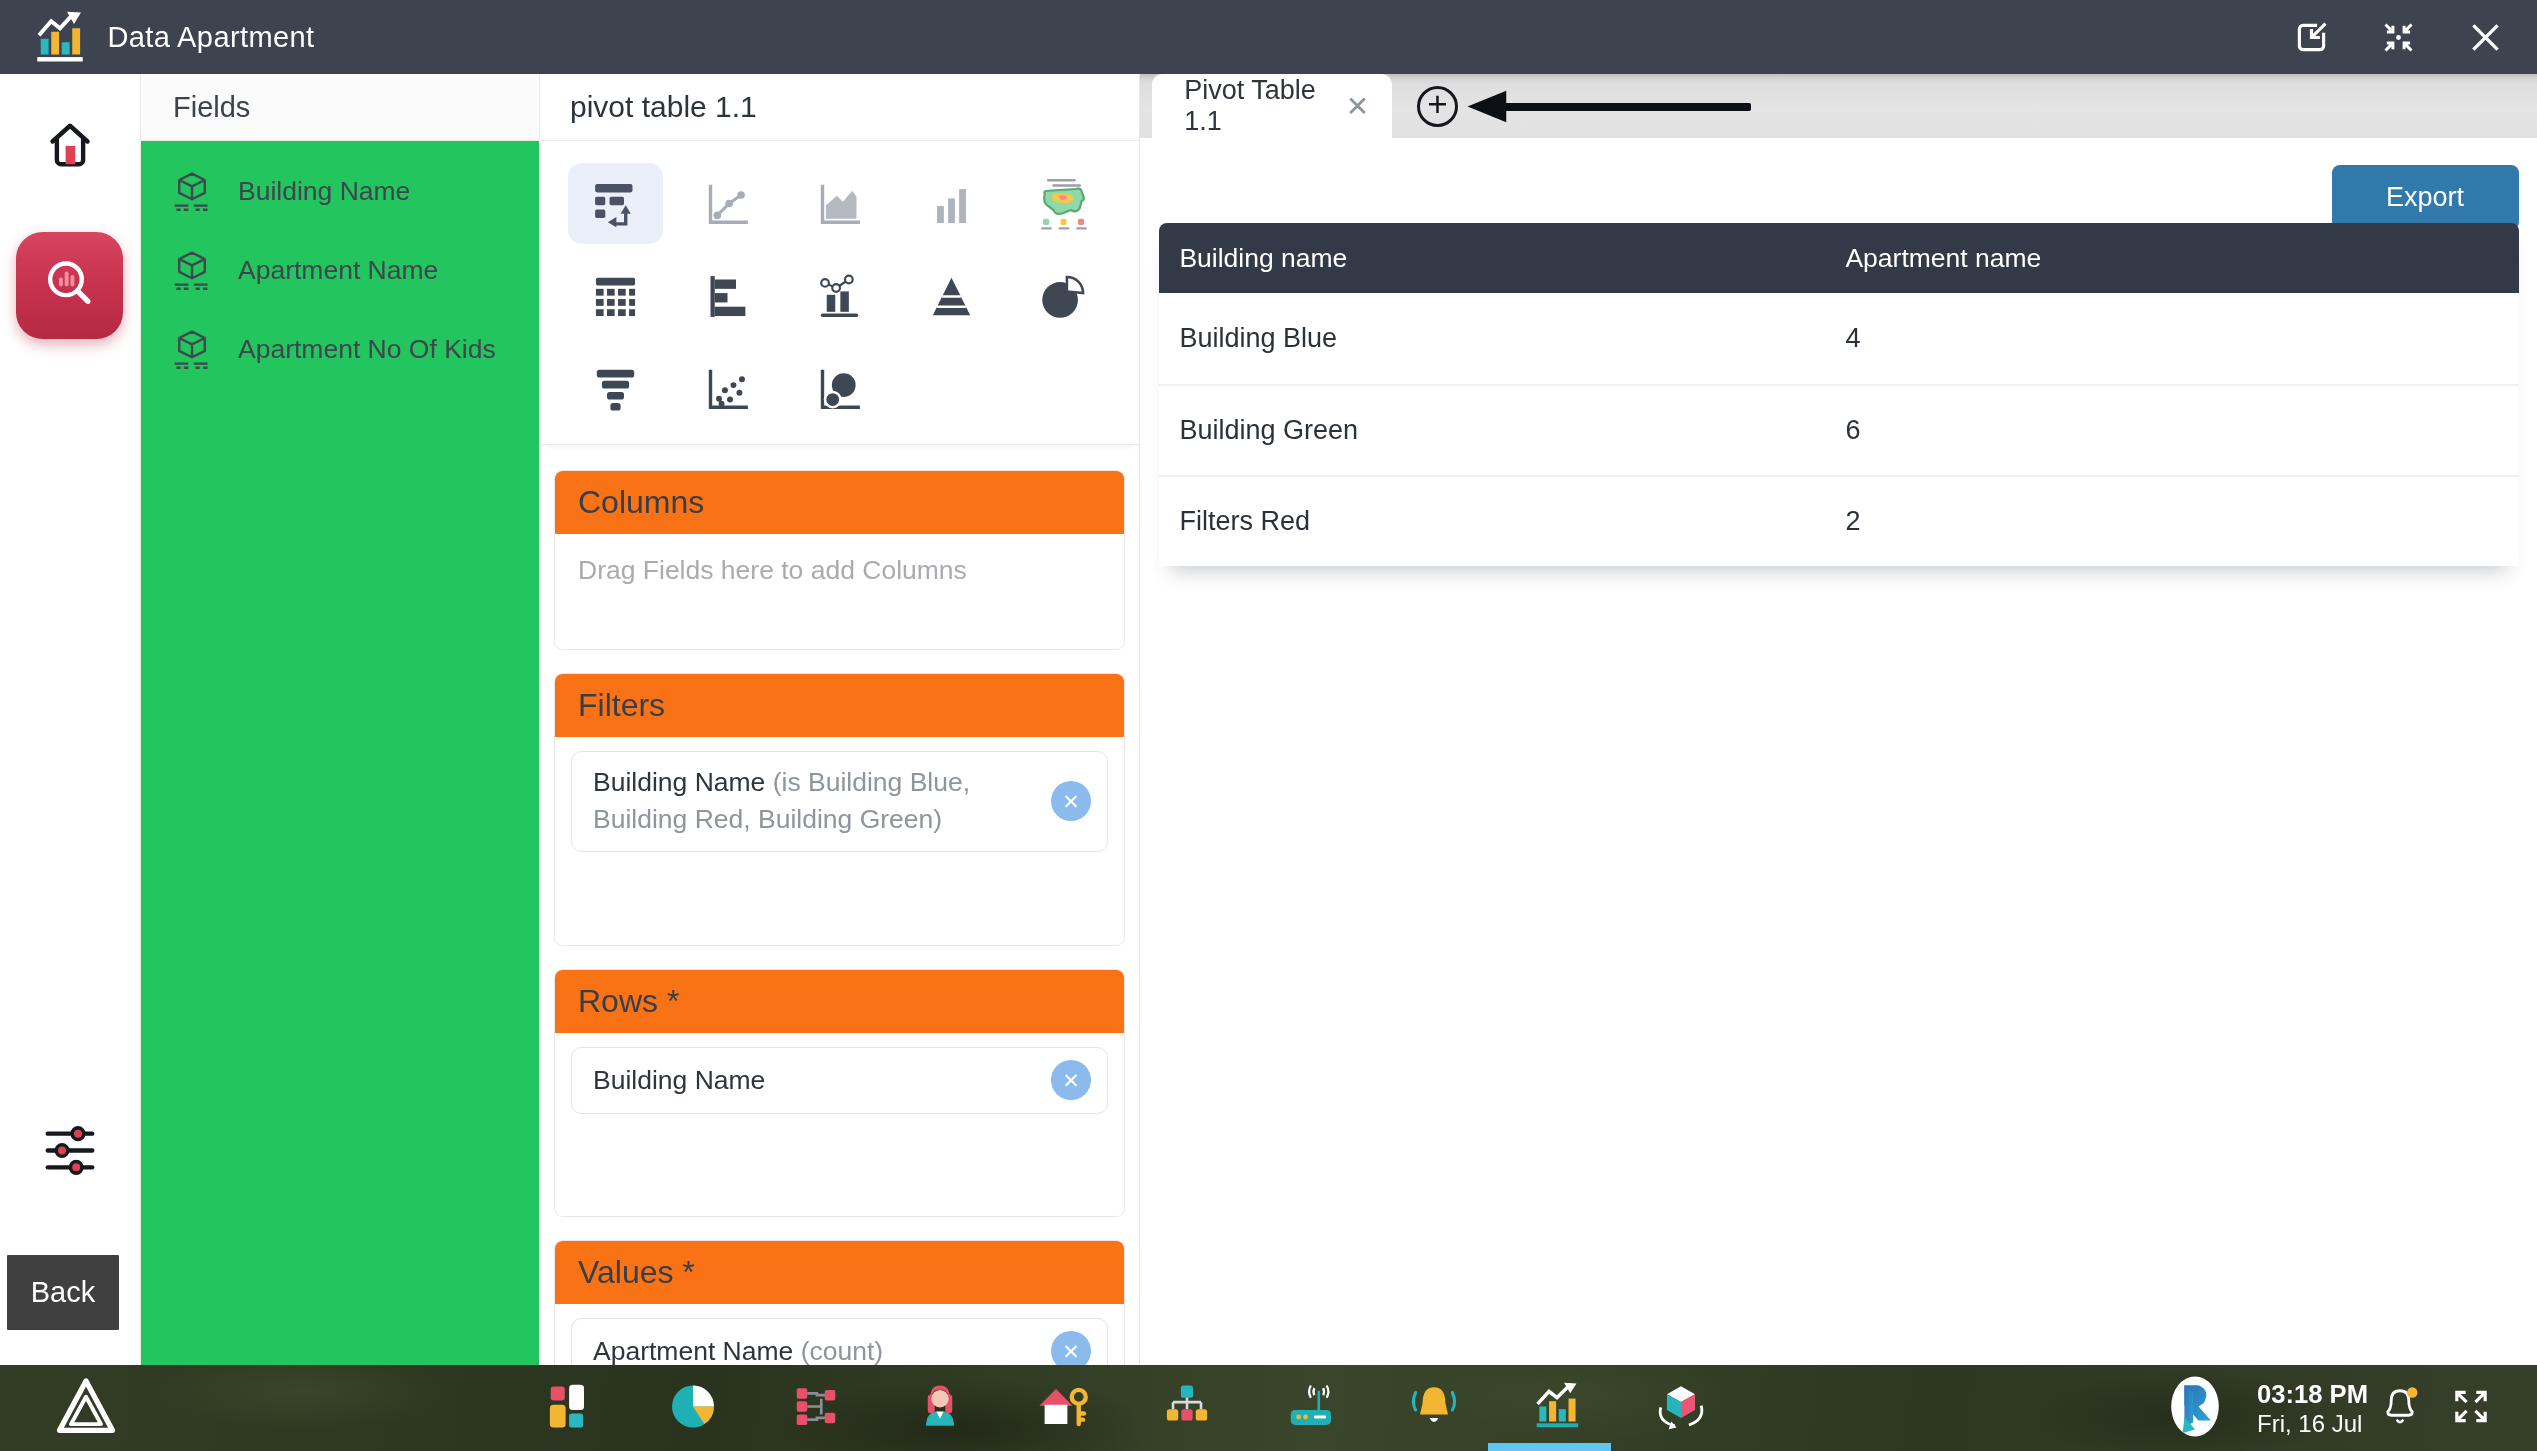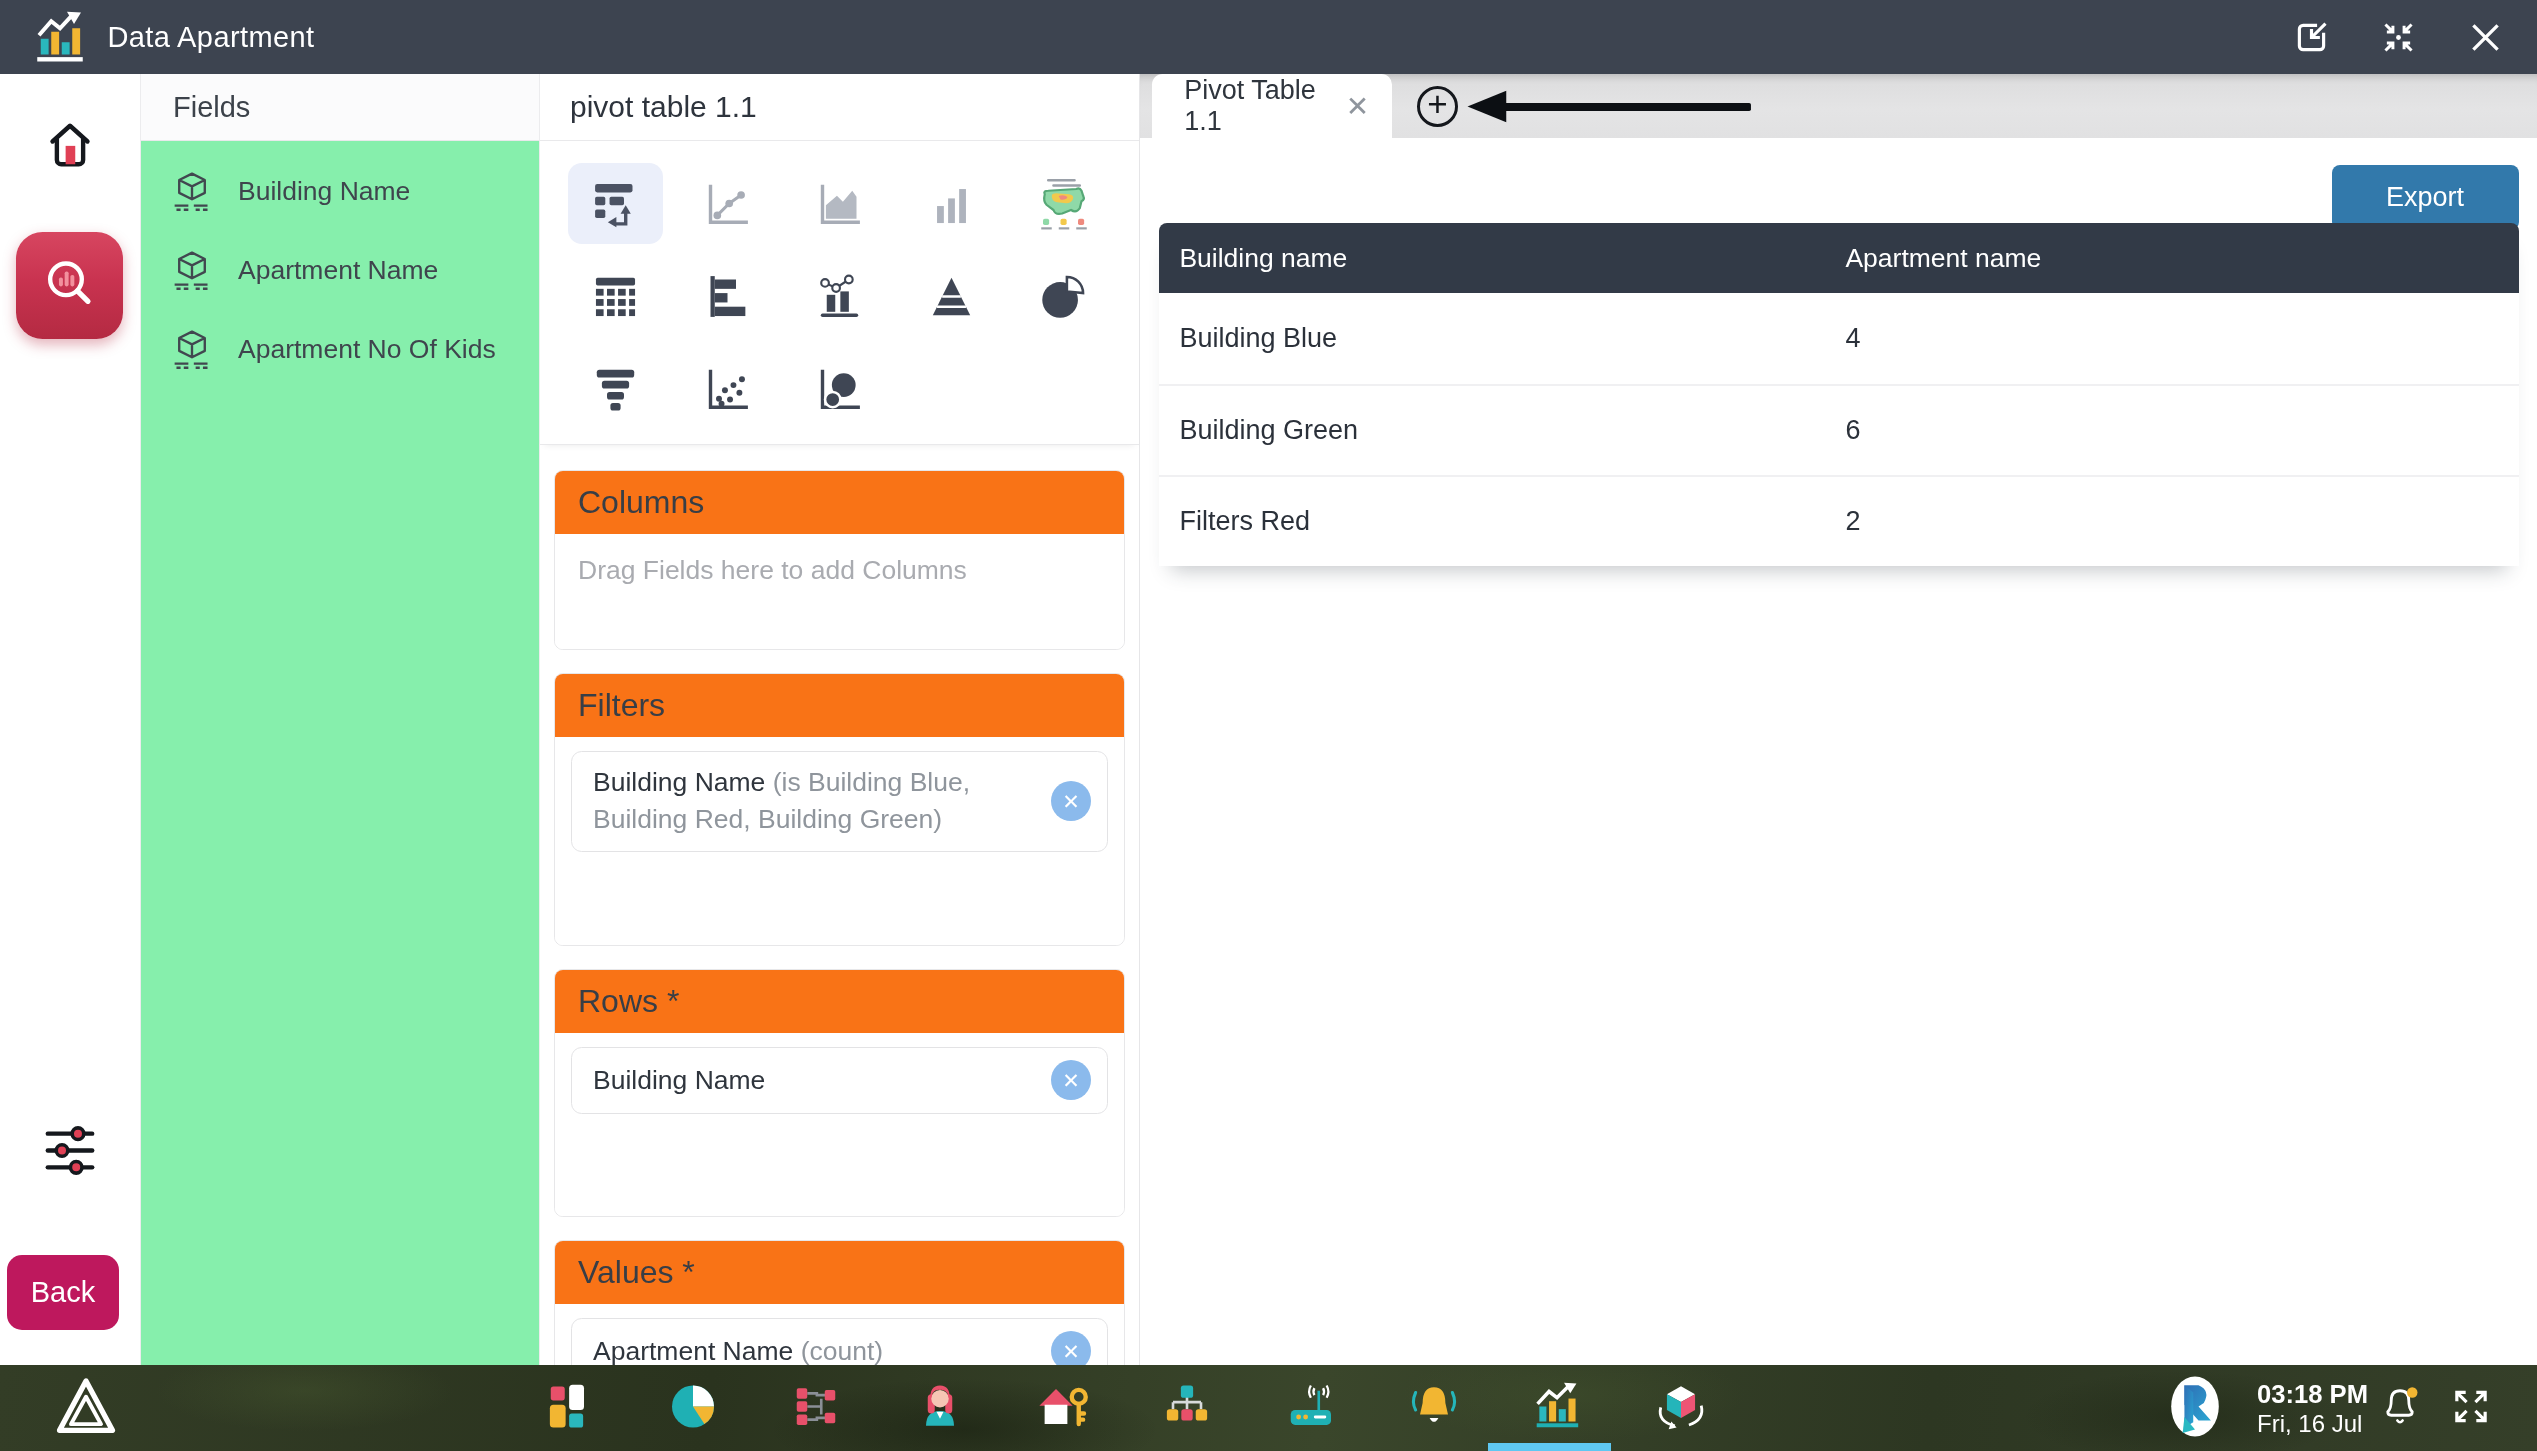--- a/index.html
+++ b/index.html
@@ -17,25 +17,25 @@
   
   .app-body { position:absolute; left:0; top:74px; width:100%; height:1291px; display:flex; background:#fff; }
 
   
   .rail { position:relative; width:141px; border-right:1.8px solid #ececee; background:#fff; flex:none; }
   .rail .home { position:absolute; left:50%; top:43px; transform:translateX(-50%); }
   .rail .search-btn { position:absolute; left:16px; top:158px; width:107px; height:107px; border-radius:26.5px;
         background:linear-gradient(180deg,#d74660 0%, #c93350 45%, #b42a42 100%); border:none;
         display:flex; align-items:center; justify-content:center; box-shadow:0 5.3px 12.3px rgba(180,42,66,.35); cursor:pointer; }
   .rail .sliders { position:absolute; left:50%; top:1049px; transform:translateX(-50%); }
-  .rail .back-btn { position:absolute; left:7px; top:1181px; width:112px; height:75px; border:none; border-radius:15px;
-        background:#be185d; color:#fff; font-size:29px; font-family:inherit; cursor:pointer; }
-
-  
-  .fields-panel { position:relative; width:399px; flex:none; background:#86efac; border-right:1.8px solid #ececee; }
+  .rail .back-btn { position:absolute; left:7px; top:1181px; width:112px; height:75px; border:none; border-radius:1px;
+        background:#404040; color:#fff; font-size:29px; font-family:inherit; cursor:pointer; }
+
+  
+  .fields-panel { position:relative; width:399px; flex:none; background:#22c55e; border-right:1.8px solid #ececee; }
   .fields-panel .panel-head { height:67px; display:flex; align-items:center; padding-left:32px;
         font-size:29px; color:#3c424a; border-bottom:1.8px solid #e9e9eb; background:#fbfbfc; }
   .field-list { padding-top:10.6px; }
   .field-item { height:79px; display:flex; align-items:center; gap:25px; padding-left:30px; cursor:grab; }
   .field-item .label { font-size:26.5px; color:#3f454d; }
 
   
   .builder { position:relative; width:600px; flex:none; background:#fff; border-right:1.8px solid #e6e6e8; }
   .builder .name-row { height:67px; display:flex; align-items:center; padding-left:30px;
         font-size:30px; color:#2e343d; border-bottom:1.8px solid #e9e9eb; }

